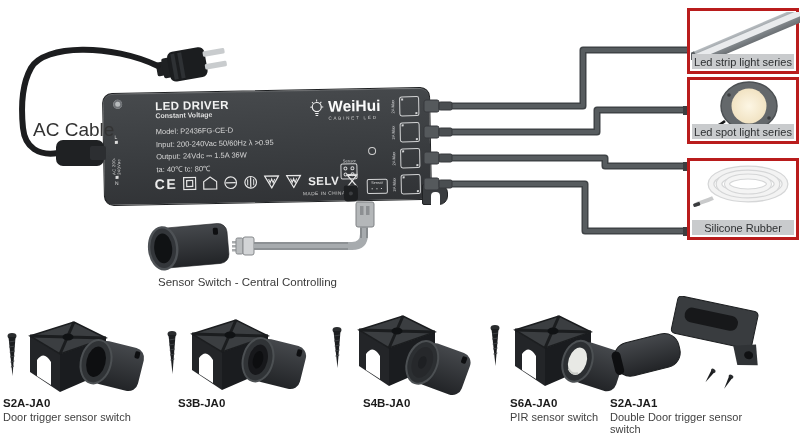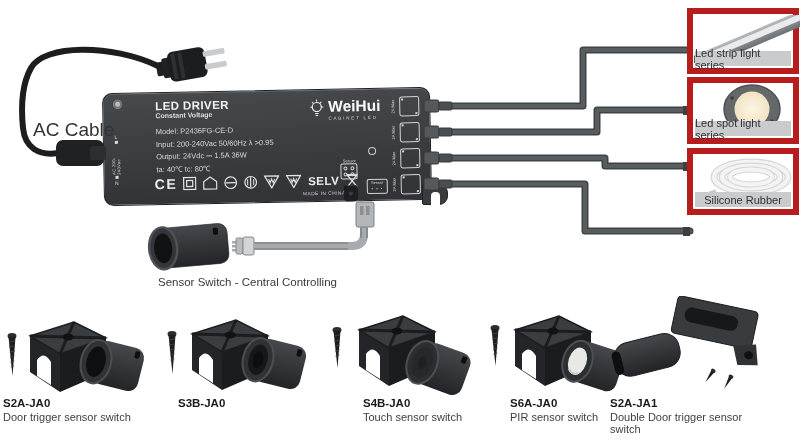--- a/index.html
+++ b/index.html
@@ -47,21 +47,21 @@
   .btab::after{content:"";position:absolute;left:5px;top:6px;width:4px;height:4px;border-radius:50%;background:#3c3e41;}
   .sensbot{position:absolute;left:262px;top:90px;width:21px;height:15px;border:1px solid #d6d7d8;
            border-radius:2px;font-size:3.8px;color:#d6d7d8;text-align:center;line-height:5px;padding-top:1px;}
   .sensbot .pins{letter-spacing:1px;font-size:4px;}
   .ear{position:absolute;left:422px;top:184px;width:26px;height:21px;background:#393c3f;
        border:1px solid #202224;border-radius:2px 9px 9px 2px;}
   .ear .notch{position:absolute;left:8px;bottom:-1px;width:9px;height:13px;background:#ffffff;
               border-radius:4px 4px 0 0;}
 
   
-  .panel{position:absolute;left:687px;width:112px;background:#fff;border:6px solid #b91c1c;}
+  .panel{position:absolute;left:687px;width:112px;background:#fff;border:3px solid #b91c1c;}
   .panel .art{position:absolute;inset:1px;}
   .panel .cap{position:absolute;left:2px;right:2px;bottom:2px;height:15px;background:#c9cbcd;
               display:flex;align-items:center;justify-content:center;font-size:11px;color:#2e3032;}
 
   
   .ac-label{position:absolute;left:33px;top:119px;font-size:19px;color:#333;}
   .central-label{position:absolute;left:158px;top:276px;font-size:11.5px;color:#3a3a3a;}
 
   
   .prod{position:absolute;top:296px;width:160px;}
@@ -296,21 +296,21 @@
       <path d="M34,40 C22,50 12,47 3,53" stroke="#161718" stroke-width="2.6" fill="none"></path>
       <ellipse cx="58" cy="25" rx="28" ry="24" fill="#64686b"></ellipse>
       <ellipse cx="58" cy="25" rx="28" ry="24" fill="none" stroke="#4c5053" stroke-width="1.5"></ellipse>
       <circle cx="58" cy="25" r="17.5" fill="url(#gwarm)"></circle>
       <circle cx="38" cy="14" r="1.8" fill="#3a3c3e"></circle>
       <circle cx="78" cy="37" r="1.8" fill="#3a3c3e"></circle>
     </svg>
     <div class="cap">Led spot light series</div>
   </div>
 
-  <div class="panel" style="top:148px;height:67px">
+  <div class="panel" style="top:158px;height:82px">
     <svg class="art" width="110" height="47" viewBox="0 0 110 47">
       <path d="M22,36 C14,40 8,40 4,43" stroke="#c9cacb" stroke-width="4" fill="none"></path>
       <rect x="2" y="41" width="7" height="3.5" rx="1" fill="#3a3c3e" transform="rotate(-18 5 42)"></rect>
       <ellipse cx="57" cy="22" rx="37" ry="15" fill="none" stroke="#d5d6d7" stroke-width="7"></ellipse>
       <ellipse cx="57" cy="22" rx="37" ry="15" fill="none" stroke="#f3f3f3" stroke-width="4.5"></ellipse>
       <ellipse cx="57" cy="22" rx="29" ry="11" fill="none" stroke="#d5d6d7" stroke-width="7"></ellipse>
       <ellipse cx="57" cy="22" rx="29" ry="11" fill="none" stroke="#f3f3f3" stroke-width="4.5"></ellipse>
       <ellipse cx="57" cy="22" rx="21" ry="7.5" fill="none" stroke="#d5d6d7" stroke-width="6"></ellipse>
       <ellipse cx="57" cy="22" rx="21" ry="7.5" fill="none" stroke="#f4f4f4" stroke-width="4"></ellipse>
     </svg>
@@ -392,21 +392,20 @@
       <g transform="translate(92,40) rotate(20)">
         <rect x="12" y="0" width="48" height="44" rx="10" fill="url(#p1g)"></rect>
         <rect x="50" y="3" width="5" height="7" rx="1.5" fill="#0e0f11"></rect>
         <ellipse cx="14" cy="23" rx="15" ry="22" fill="#2c2f32" stroke="#4c5053" stroke-width="2"></ellipse>
         <ellipse cx="14" cy="23" rx="10" ry="16" fill="#26282b"></ellipse>
         <ellipse cx="14" cy="23" rx="4" ry="6.5" fill="#1e2023"></ellipse>
       </g>
     </svg>
     <div class="pt">
         <div class="pm">S4B-JA0</div>
-    <div class="pd">Touch sensor switch</div>
       </div>
   </div>
 
   <div class="prod" id="prod4">
     <svg width="160" height="100" viewBox="0 0 160 100">
       <ellipse cx="10" cy="32" rx="4.5" ry="3" fill="#2a2c2e"></ellipse>
       <path d="M6.5,33 L13.5,33 L10.5,70 Z" fill="#1c1e20"></path>
       <path d="M7,38 l6,-1 M7.3,43 l5.6,-1 M7.7,48 l5,-1 M8.1,53 l4.4,-1 M8.5,58 l3.8,-1" stroke="#3e4144" stroke-width="1"></path>
       <g transform="translate(18,8)">
         <path fill-rule="evenodd" d="M12,26 L42,44 L42,82 L12,62 Z M19,66 L19,50 Q26,40 33,52 L33,75 Z" fill="#232528"></path>

